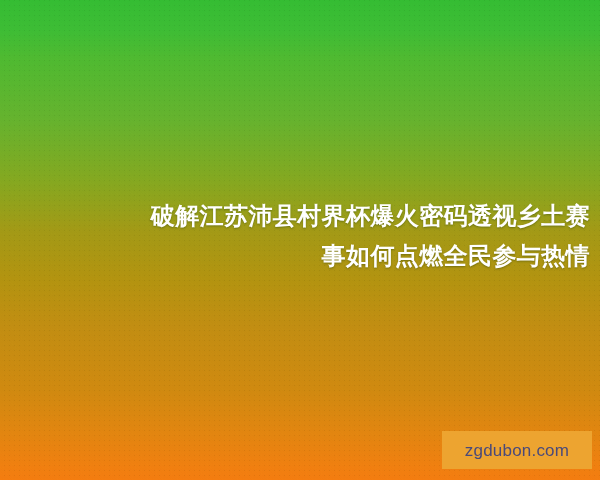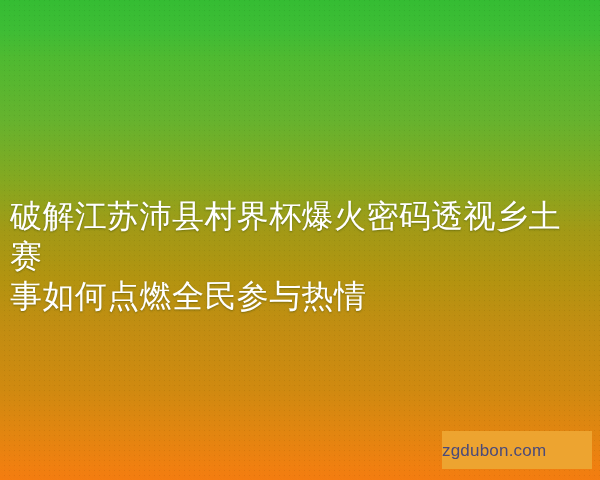--- a/index.html
+++ b/index.html
@@ -80,43 +80,43 @@
     background-size: 4px 4px, 5px 5px;
     background-position: 0 0, 2px 3px;
   }
 
   
   .headline {
     position: absolute;
     left: 0;
     right: 0;
     top: 196px;
-    text-align: left;
+    text-align: right;
     color: #ffffff;
-    font-size: 32px;
+    font-size: 24px;
     line-height: 40px;
-    font-weight: 400;
+    font-weight: 700;
     letter-spacing: 0.4px;
     text-shadow: 0 1px 2px rgba(40, 60, 10, 0.42);
     padding: 0 10px;
     white-space: pre-line;
     -webkit-font-smoothing: antialiased;
   }
 
   
   .watermark-plate {
     position: absolute;
     left: 442px;
     top: 431px;
     width: 150px;
     height: 38px;
     background: #eda430;
     display: flex;
     align-items: center;
-    justify-content: flex-start;
+    justify-content: center;
   }
 
   .watermark-text {
     color: #4a4a7a;
     font-size: 17px;
     line-height: 1;
     letter-spacing: 0.2px;
     font-weight: 400;
   }
 </style>

